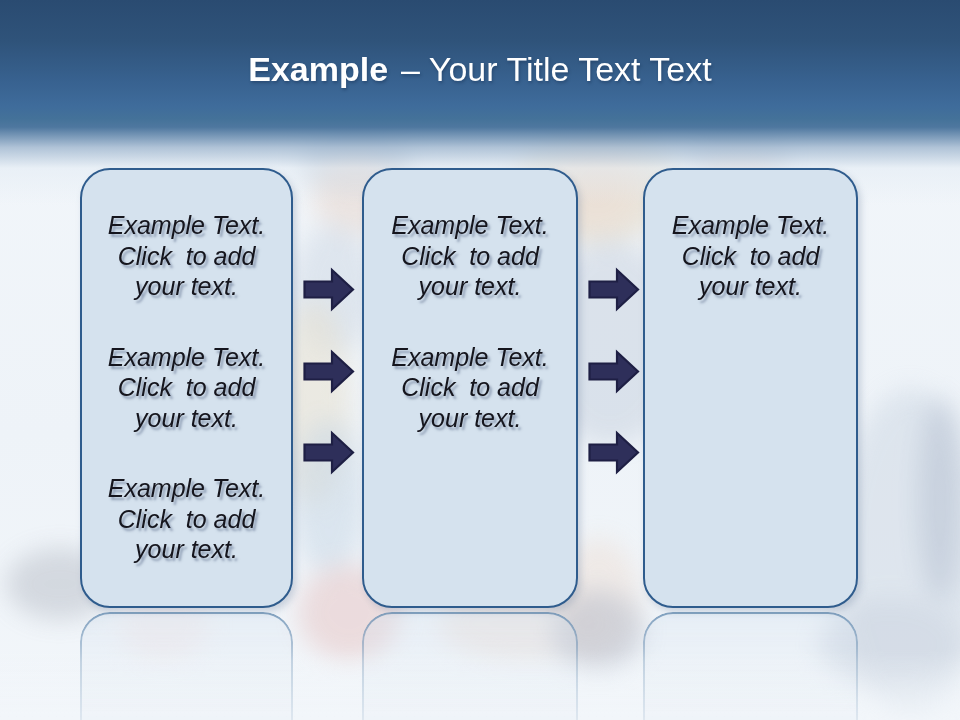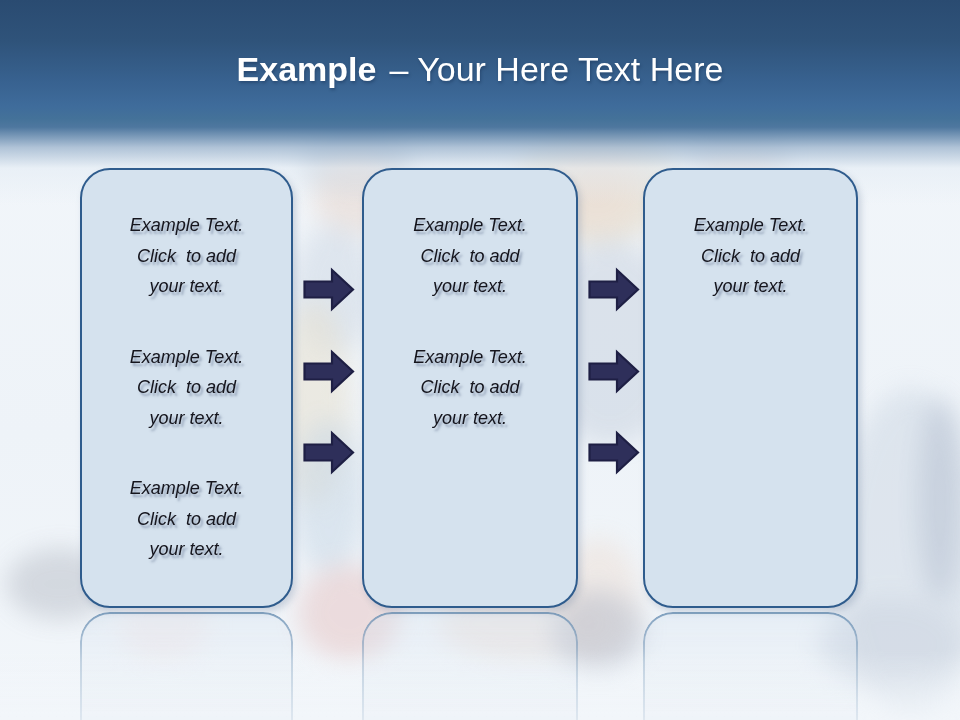--- a/index.html
+++ b/index.html
@@ -64,21 +64,21 @@
     position:absolute;top:168px;height:440px;z-index:4;box-sizing:border-box;
     background:#d5e2ee;border:2.5px solid #2f5c8d;border-radius:30px;
     box-shadow:3px 4px 7px rgba(110,130,160,.3);
     padding:40px 8px 0 8px;text-align:center;
   }
   .pbox-1{left:80px;width:213px;}
   .pbox-2{left:362px;width:216px;}
   .pbox-3{left:643px;width:215px;}
   .para{
     white-space:pre-wrap;font-style:italic;color:#15151d;
-    font-size:18px;line-height:30.5px;
+    font-size:25px;line-height:30.5px;
     text-shadow:2.5px 2.5px 2.5px rgba(95,112,142,.6);
   }
   .para + .para{margin-top:40px;}
   
   .arrow{position:absolute;z-index:5;width:52px;height:45px;}
   .col1{left:303px;} .col2{left:588px;}
   .row1{top:267px;} .row2{top:349px;} .row3{top:430px;}
 </style>
 </head>
 <body>
@@ -105,21 +105,21 @@
     <div class="blob b-navy-shoe"></div>
     <div class="blob b-jeans-right"></div>
     <div class="blob b-navy-edge"></div>
     <div class="blob b-dark-br"></div>
     <div class="photo-fade"></div>
   </div>
 
   <div class="header"></div>
 
   <div class="title">
-    <span class="t-bold">Example</span><span class="t-rest">– Your Here Text Here</span>
+    <span class="t-bold">Example</span><span class="t-rest">– Your Title Text Text</span>
   </div>
 
   <div class="reflection refl-1"></div>
   <div class="reflection refl-2"></div>
   <div class="reflection refl-3"></div>
 
   <div class="pbox pbox-1">
     <div class="para">Example Text.
 Click  to add
 your text.</div>

